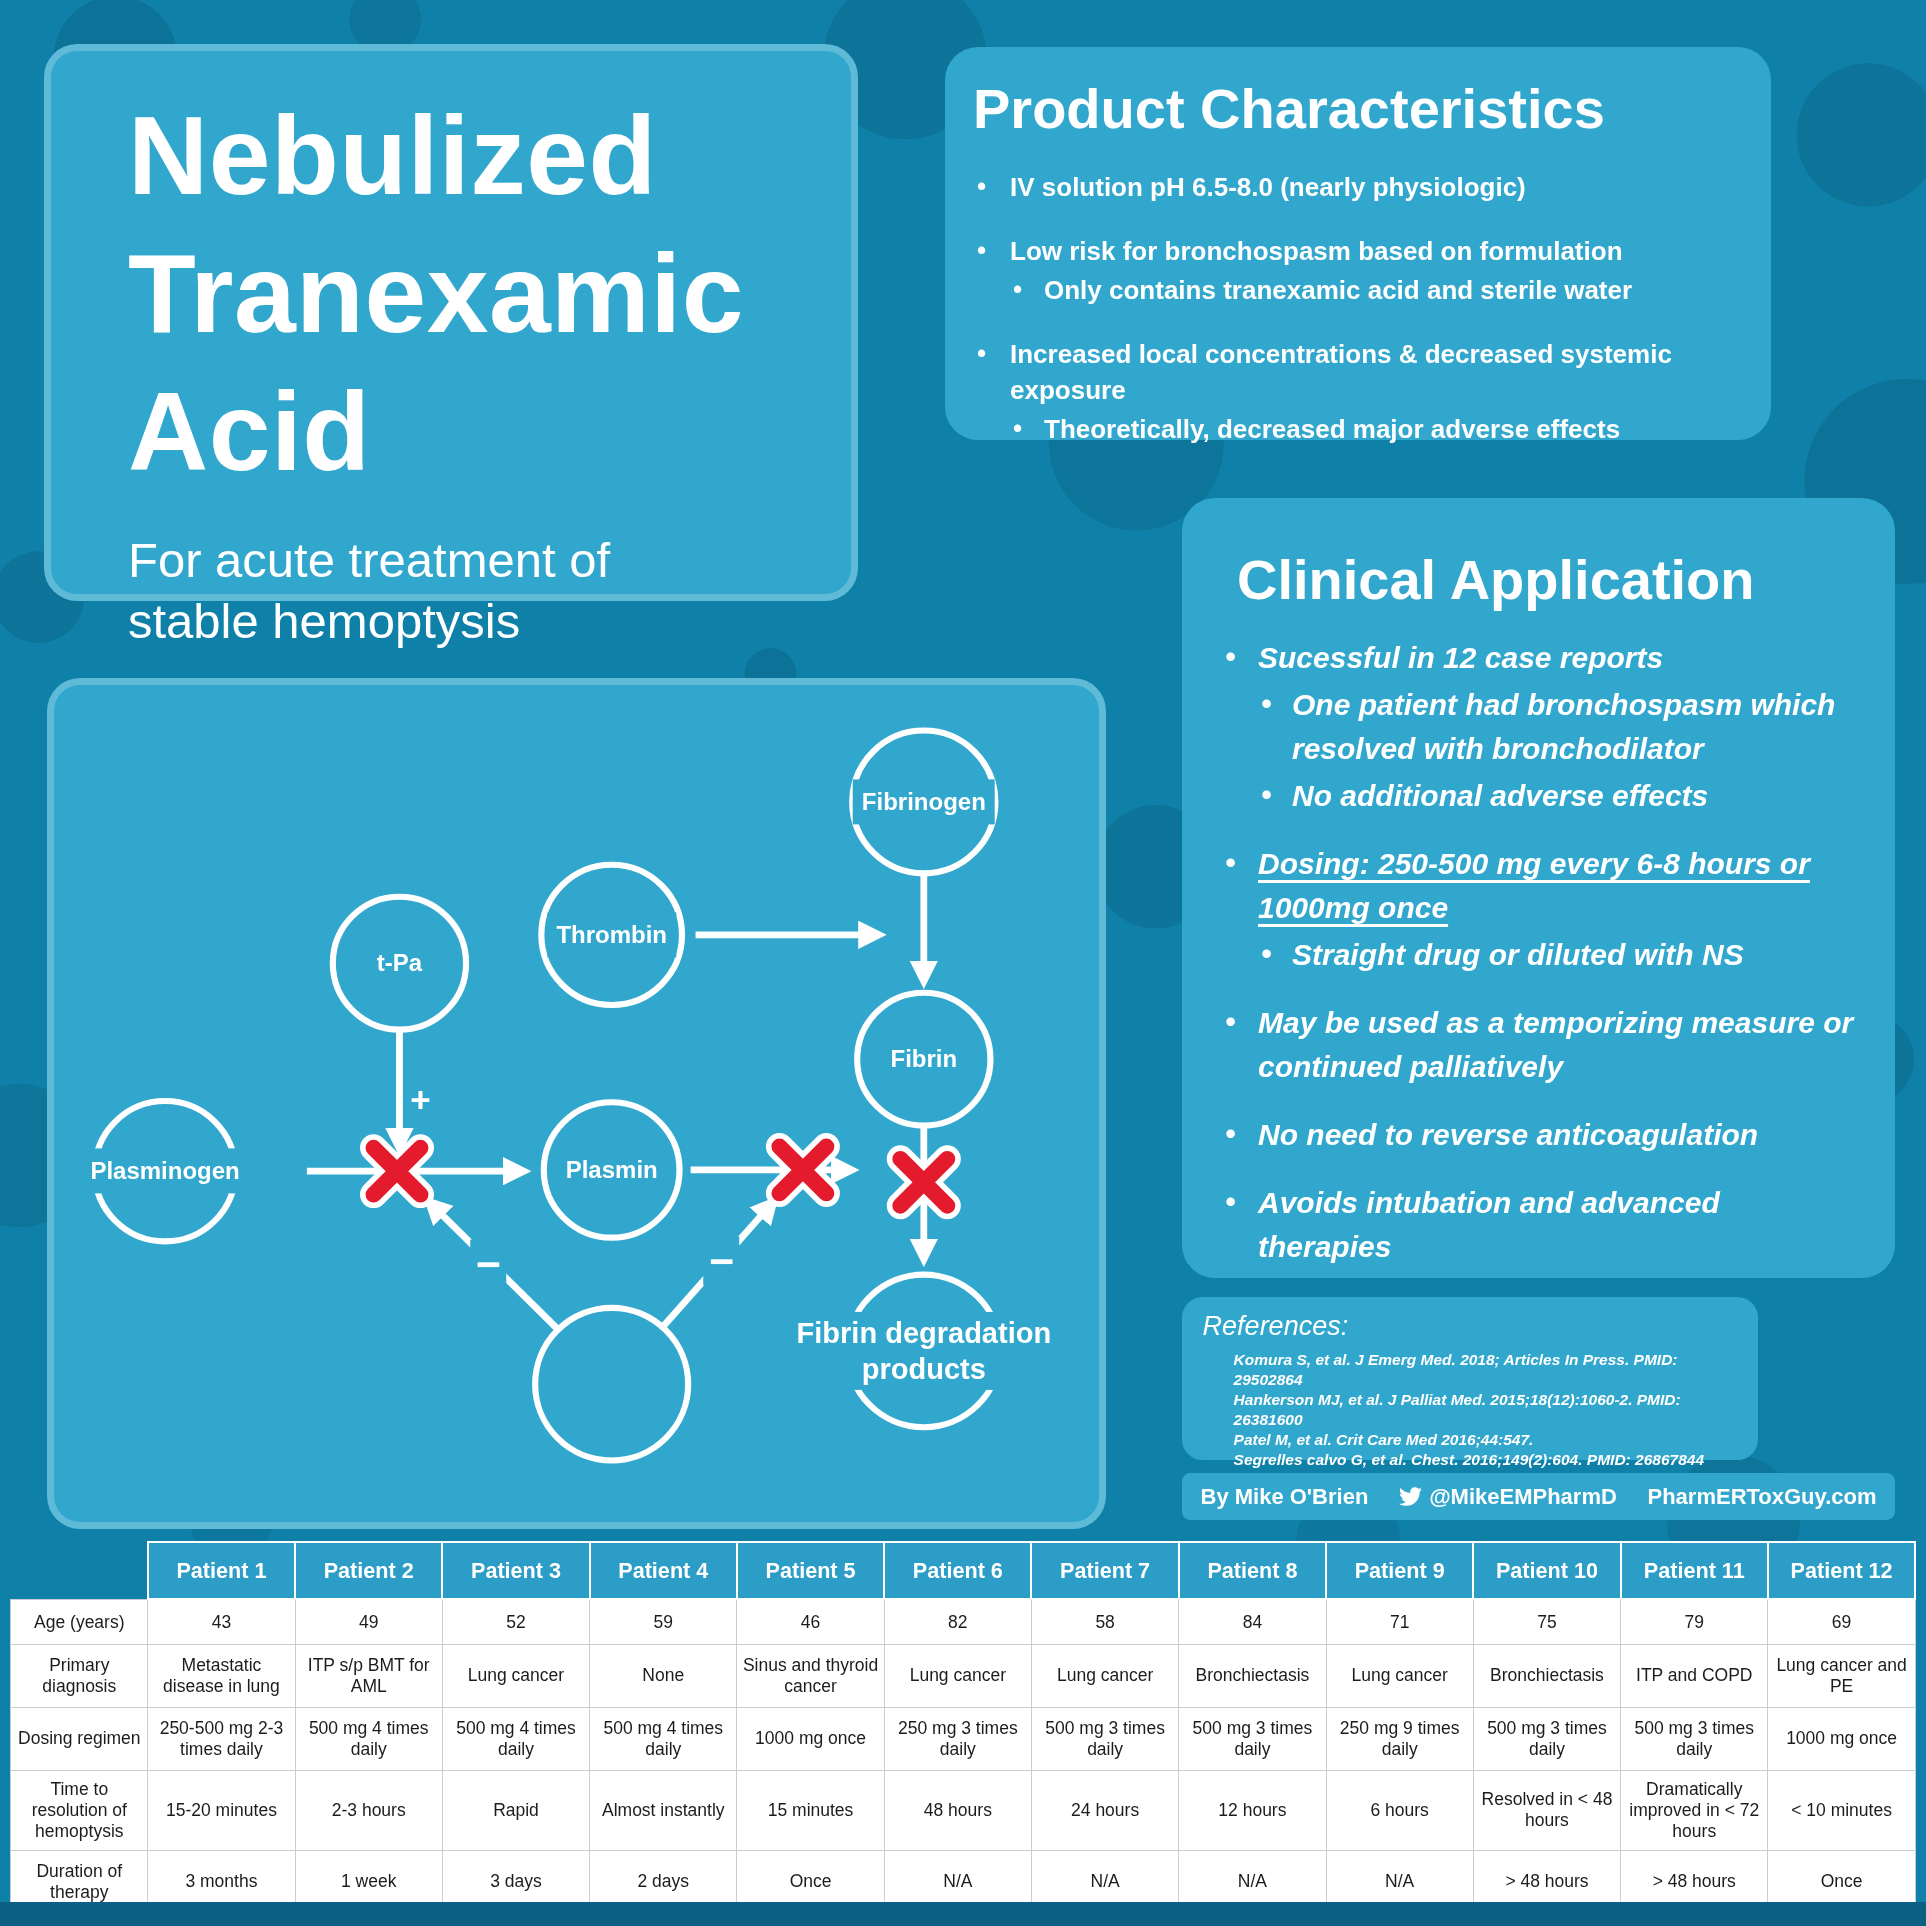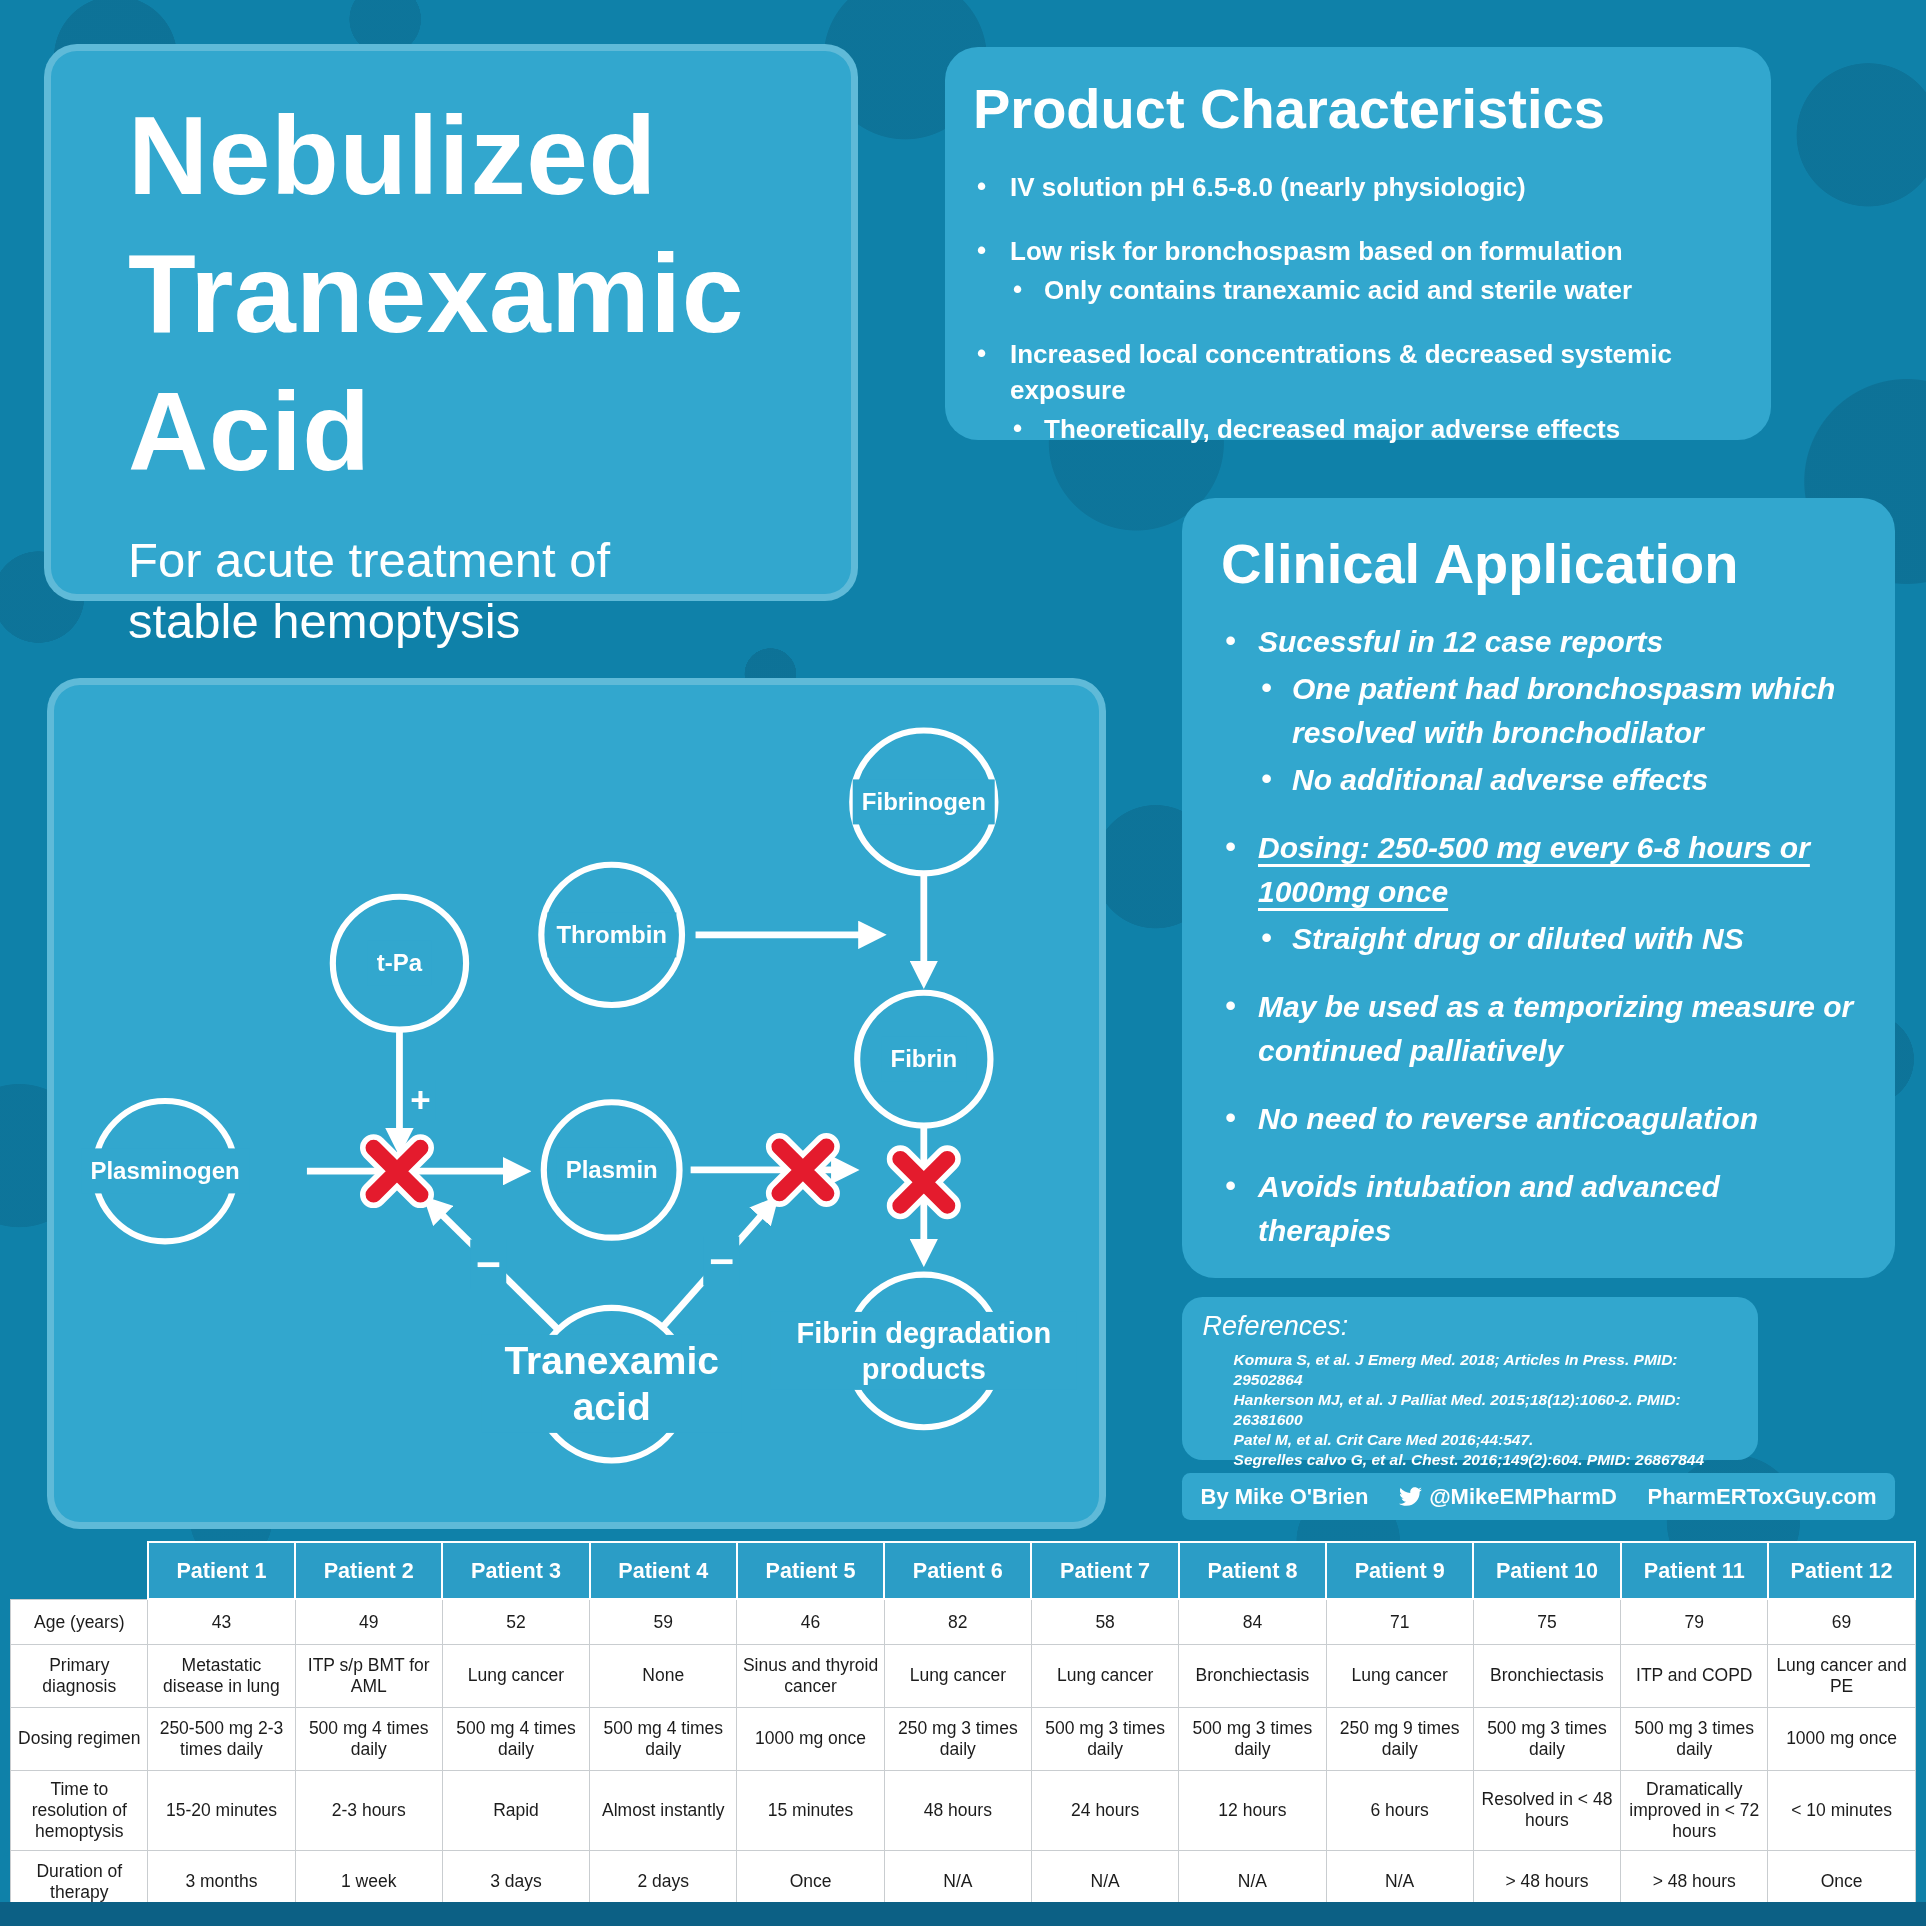--- a/index.html
+++ b/index.html
@@ -34,21 +34,21 @@
   
   .title-panel{left:44px;top:44px;width:814px;height:557px;padding:36px 0 0 77px;}
   .title-panel h1{margin:0;font-size:111px;line-height:138px;font-weight:bold;letter-spacing:0.5px;}
   .title-panel h1 span{display:block;}
   .title-panel .subtitle{margin:29px 0 0;font-size:49px;line-height:61px;font-weight:400;max-width:592px;}
 
   
   .pc-panel{left:945px;top:47px;width:826px;height:393px;padding:29px 28px;}
   .pc-panel h2{margin:0;font-size:56px;font-weight:bold;}
   .ca-panel{left:1182px;top:498px;width:713px;height:780px;padding:33px 39px;}
-  .ca-panel h2{margin:0;font-size:56px;font-weight:bold;}
+  .ca-panel h2{margin:16px;font-size:56px;font-weight:bold;}
   .bullets{list-style:none;margin:13.4px 0 0;padding:0;font-weight:bold;}
   .bullets > li{position:relative;padding-left:37px;margin-top:29px;}
   .bullets > li::before{content:"\2022";position:absolute;left:4.1px;top:-1px;}
   .sub{list-style:none;margin:2.1px 0 0;padding:0;}
   .sub > li{position:relative;padding-left:34px;margin-top:3.1px;}
   .sub > li::before{content:"\2022";position:absolute;left:3.1px;top:-1px;}
   .pc-panel .bullets{font-size:26px;line-height:36px;}
   .pc-panel .bullets > li{margin-top:28px;}
   .ca-panel .bullets{font-size:30px;line-height:44px;}
   .ca-panel .bullets > li{margin-top:24px;font-style:italic;}
@@ -226,21 +226,20 @@
     </g>
   </svg>
 
   <div class="node-label" style="left:83.24%;top:13.97%;">Fibrinogen</div>
   <div class="node-label" style="left:53.37%;top:29.85%;">Thrombin</div>
   <div class="node-label" style="left:33.06%;top:33.24%;">t-Pa</div>
   <div class="node-label" style="left:83.24%;top:44.71%;">Fibrin</div>
   <div class="node-label" style="left:10.63%;top:58.09%;">Plasminogen</div>
   <div class="node-label" style="left:53.37%;top:57.94%;">Plasmin</div>
   <div class="node-label nl-fdp" style="left:83.24%;top:79.56%;">Fibrin degradation products</div>
-  <div class="node-label nl-txa" style="left:53.37%;top:83.53%;">Tranexamic acid</div>
 
   <div class="sign-label sign-plus" style="left:35.06%;top:49.56%;">+</div>
   <div class="sign-label sign-minus" style="left:41.56%;top:69.12%;">−</div>
   <div class="sign-label sign-minus" style="left:63.87%;top:68.82%;">−</div>
 </section>
 
 <section class="panel refs-panel">
   <h3>References:</h3>
   <div class="refs-list">
     <div>Komura S, et al. J Emerg Med. 2018; Articles In Press. PMID: 29502864</div>

